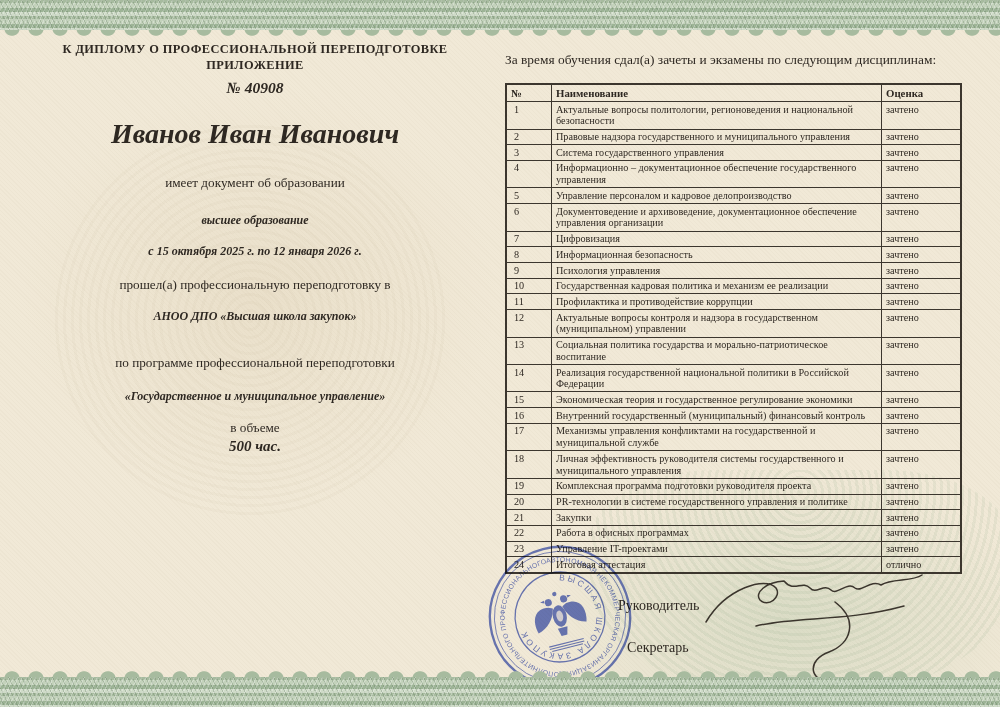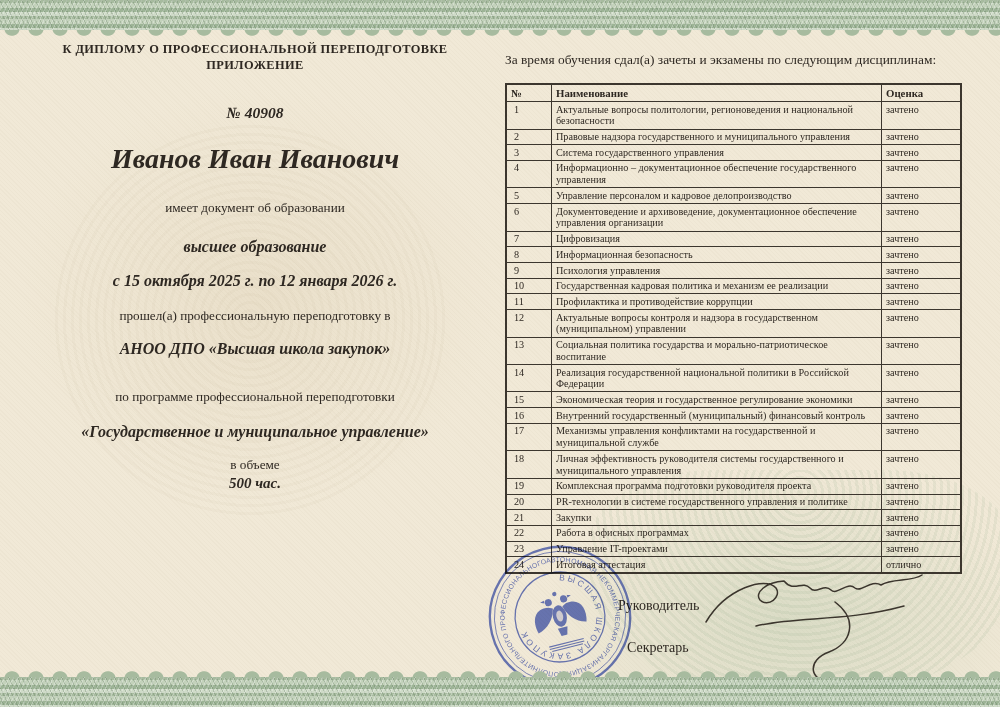--- a/index.html
+++ b/index.html
@@ -29,24 +29,24 @@
   
   .wm{position:absolute;border-radius:50%;pointer-events:none;}
   .wm-left{left:50px;top:120px;width:400px;height:400px;opacity:.5;
     background:repeating-radial-gradient(circle at 50% 50%, rgba(168,152,118,.10) 0 3px, transparent 3px 8px);}
   .wm-right{left:590px;top:470px;width:420px;height:230px;opacity:.75;border-radius:30% 30% 50% 50%;
     background:repeating-radial-gradient(circle at 50% 10%, rgba(140,168,134,.16) 0 3px, transparent 3px 7px);}
 
   
   .left-page{position:absolute;left:35px;top:42px;width:440px;text-align:center;}
   .l-title{font-weight:bold;font-size:12.4px;letter-spacing:.4px;line-height:1.25;}
-  .l-number{font-weight:bold;font-style:italic;font-size:15.5px;margin-top:31px;}
+  .l-number{font-weight:bold;font-style:italic;font-size:15.5px;margin-top:6px;}
   .l-label{font-size:13.2px;margin-top:25px;}
   .l-fio{font-weight:bold;font-style:italic;font-size:28px;margin-top:21px;}
-  .l-em{font-weight:bold;font-style:italic;font-size:16px;}
+  .l-em{font-weight:bold;font-style:italic;font-size:12px;}
   .m22{margin-top:22px;} .m16{margin-top:16px;text-align:center;} .m18{margin-top:18px;}
   .m31{margin-top:31px;} .m2{margin-top:2px;}
   .l-em15{font-weight:bold;font-style:italic;font-size:15px;}
 
   
   .right-page{position:absolute;left:505px;top:50px;width:458px;}
   .intro{font-size:13.4px;line-height:1.5;text-align:justify;margin:0;}
   table{border-collapse:collapse;table-layout:fixed;width:457px;margin-top:13px;}
   table,td,th{border:1px solid #3c362e;}
   table{border-width:2px;}

